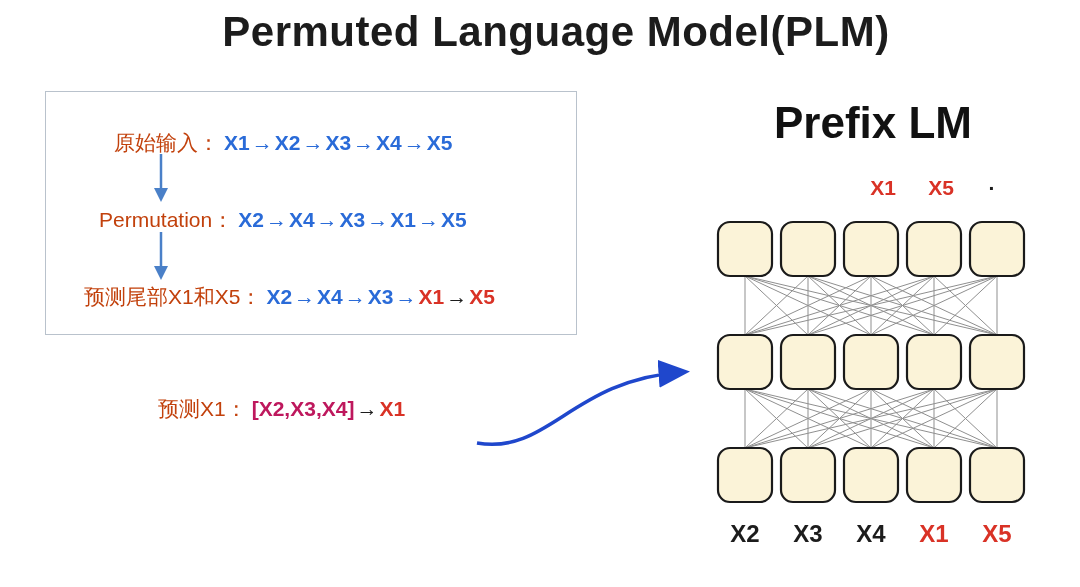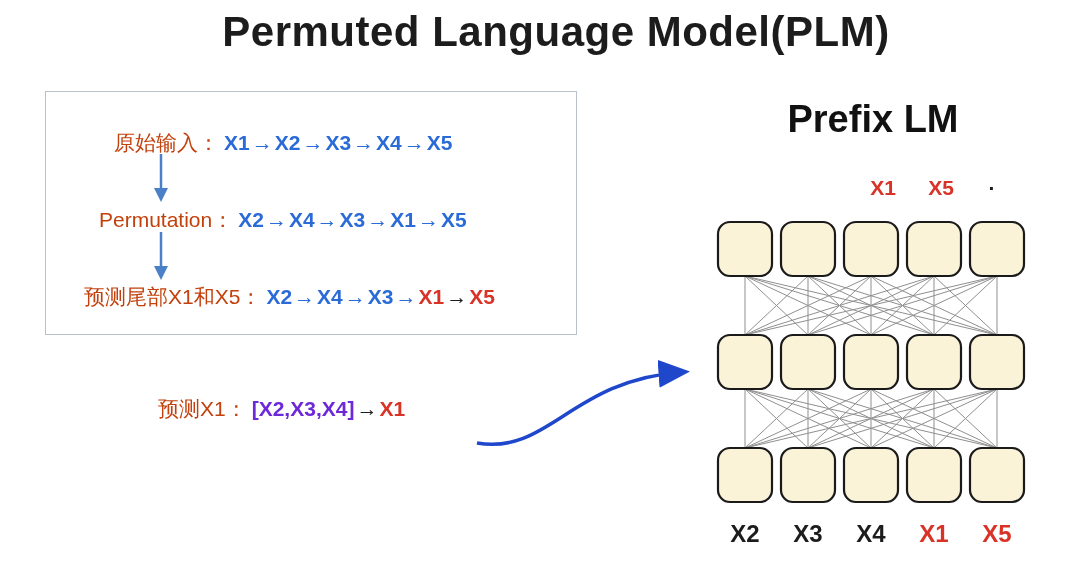--- a/index.html
+++ b/index.html
@@ -21,21 +21,21 @@
   .down-arrow.a2 { top: 140px; }
 
   .pred { position: absolute; left: 158px; font-size: 21px; line-height: 28px;
     white-space: nowrap; color: #1c1c1c; }
   .pred.p1 { top: 395px; }
   .pred.p2 { top: 465px; }
 
   #curve-svg { position: absolute; left: 465px; top: 355px; }
 
   .prefix-title { position: absolute; left: 763px; top: 98px; width: 220px; text-align: center;
-    font-size: 38px; font-weight: 600; color: #111111; }
+    font-size: 44px; font-weight: 600; color: #111111; }
   #prefix-svg { position: absolute; left: 710px; top: 215px; }
   .node-label { position: absolute; top: 520px; transform: translateX(-50%);
     font-size: 24px; font-weight: 600; }
   .node-label.top { top: 176px; font-size: 21px; }
 </style>
 </head>
 <body>
 
 <div class="canvas">
 
@@ -59,21 +59,21 @@
       <line x1="11" y1="0" x2="11" y2="36" style="stroke:var(--down-arrow,#4a80c8); stroke-width:2.5;"></line>
       <polygon points="4,34 18,34 11,48" style="fill:var(--down-arrow,#4a80c8);"></polygon>
     </svg>
 
     <div class="box-row" style="left:38px; top:191px;">
       <span class="row-label">预测尾部X1和X5：</span><span class="seq"><span style="color: rgb(42, 107, 216);">X2</span><span style="color: rgb(42, 107, 216);">→</span><span style="color: rgb(42, 107, 216);">X4</span><span style="color: rgb(42, 107, 216);">→</span><span style="color: rgb(42, 107, 216);">X3</span><span style="color: rgb(42, 107, 216);">→</span><span style="color: rgb(217, 50, 38);">X1</span><span style="color: rgb(28, 28, 28);">→</span><span style="color: rgb(217, 50, 38);">X5</span></span>
     </div>
   </div>
 
   <div class="pred p1">
-    <span class="row-label">预测X1：</span><span class="seq"><span style="color: #6d28d9; margin-top: 9px;">[X2,X3,X4]</span><span style="color: rgb(28, 28, 28);">→</span><span style="color: rgb(217, 50, 38);">X1</span></span>
+    <span class="row-label">预测X1：</span><span class="seq"><span style="color: #be185d; margin-top: 9px;">[X2,X3,X4]</span><span style="color: rgb(28, 28, 28);">→</span><span style="color: rgb(217, 50, 38);">X1</span></span>
   </div>
 
 
   <svg id="curve-svg" width="240" height="110">
     <defs>
       <marker id="ah" markerWidth="10" markerHeight="10" refX="7" refY="4" orient="auto">
         <path d="M0,0 L9,4 L0,8 z" style="fill:var(--arrow,#1f47cc);"></path>
       </marker>
     </defs>
     <path d="M 12 88 C 85 100, 105 25, 218 17" fill="none" style="stroke:var(--arrow,#1f47cc); stroke-width:3.5;" marker-end="url(#ah)"></path>

